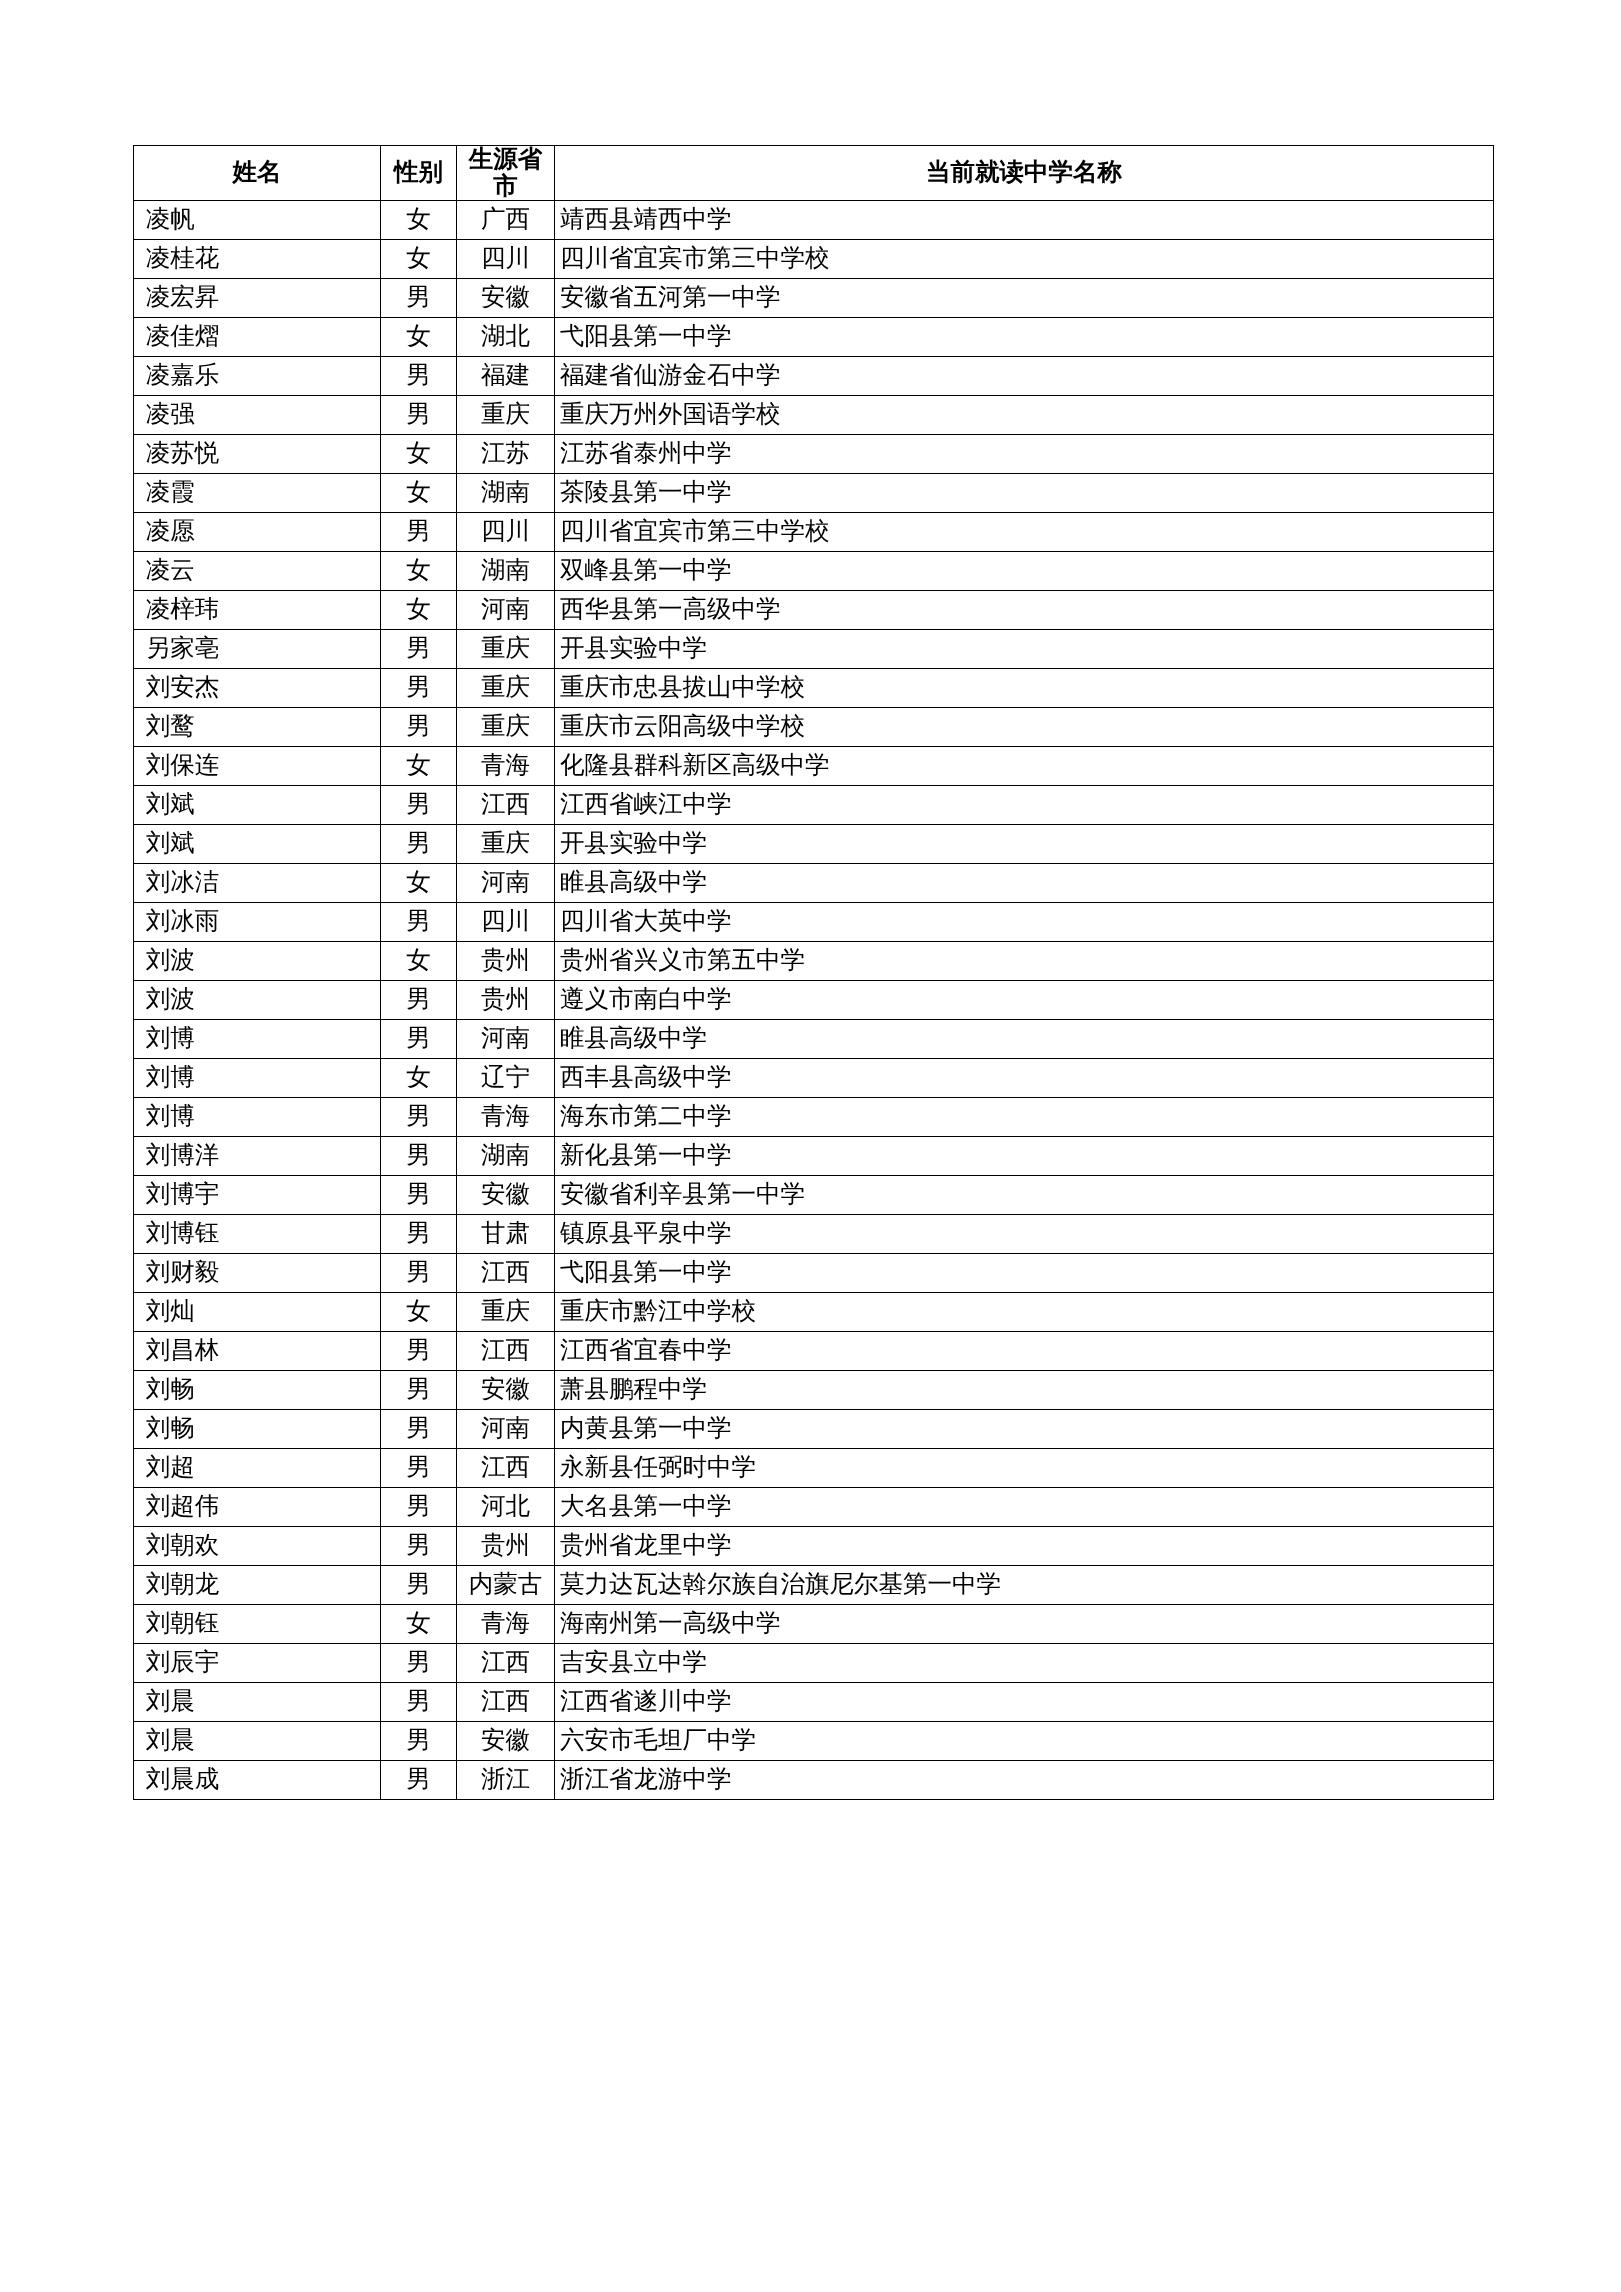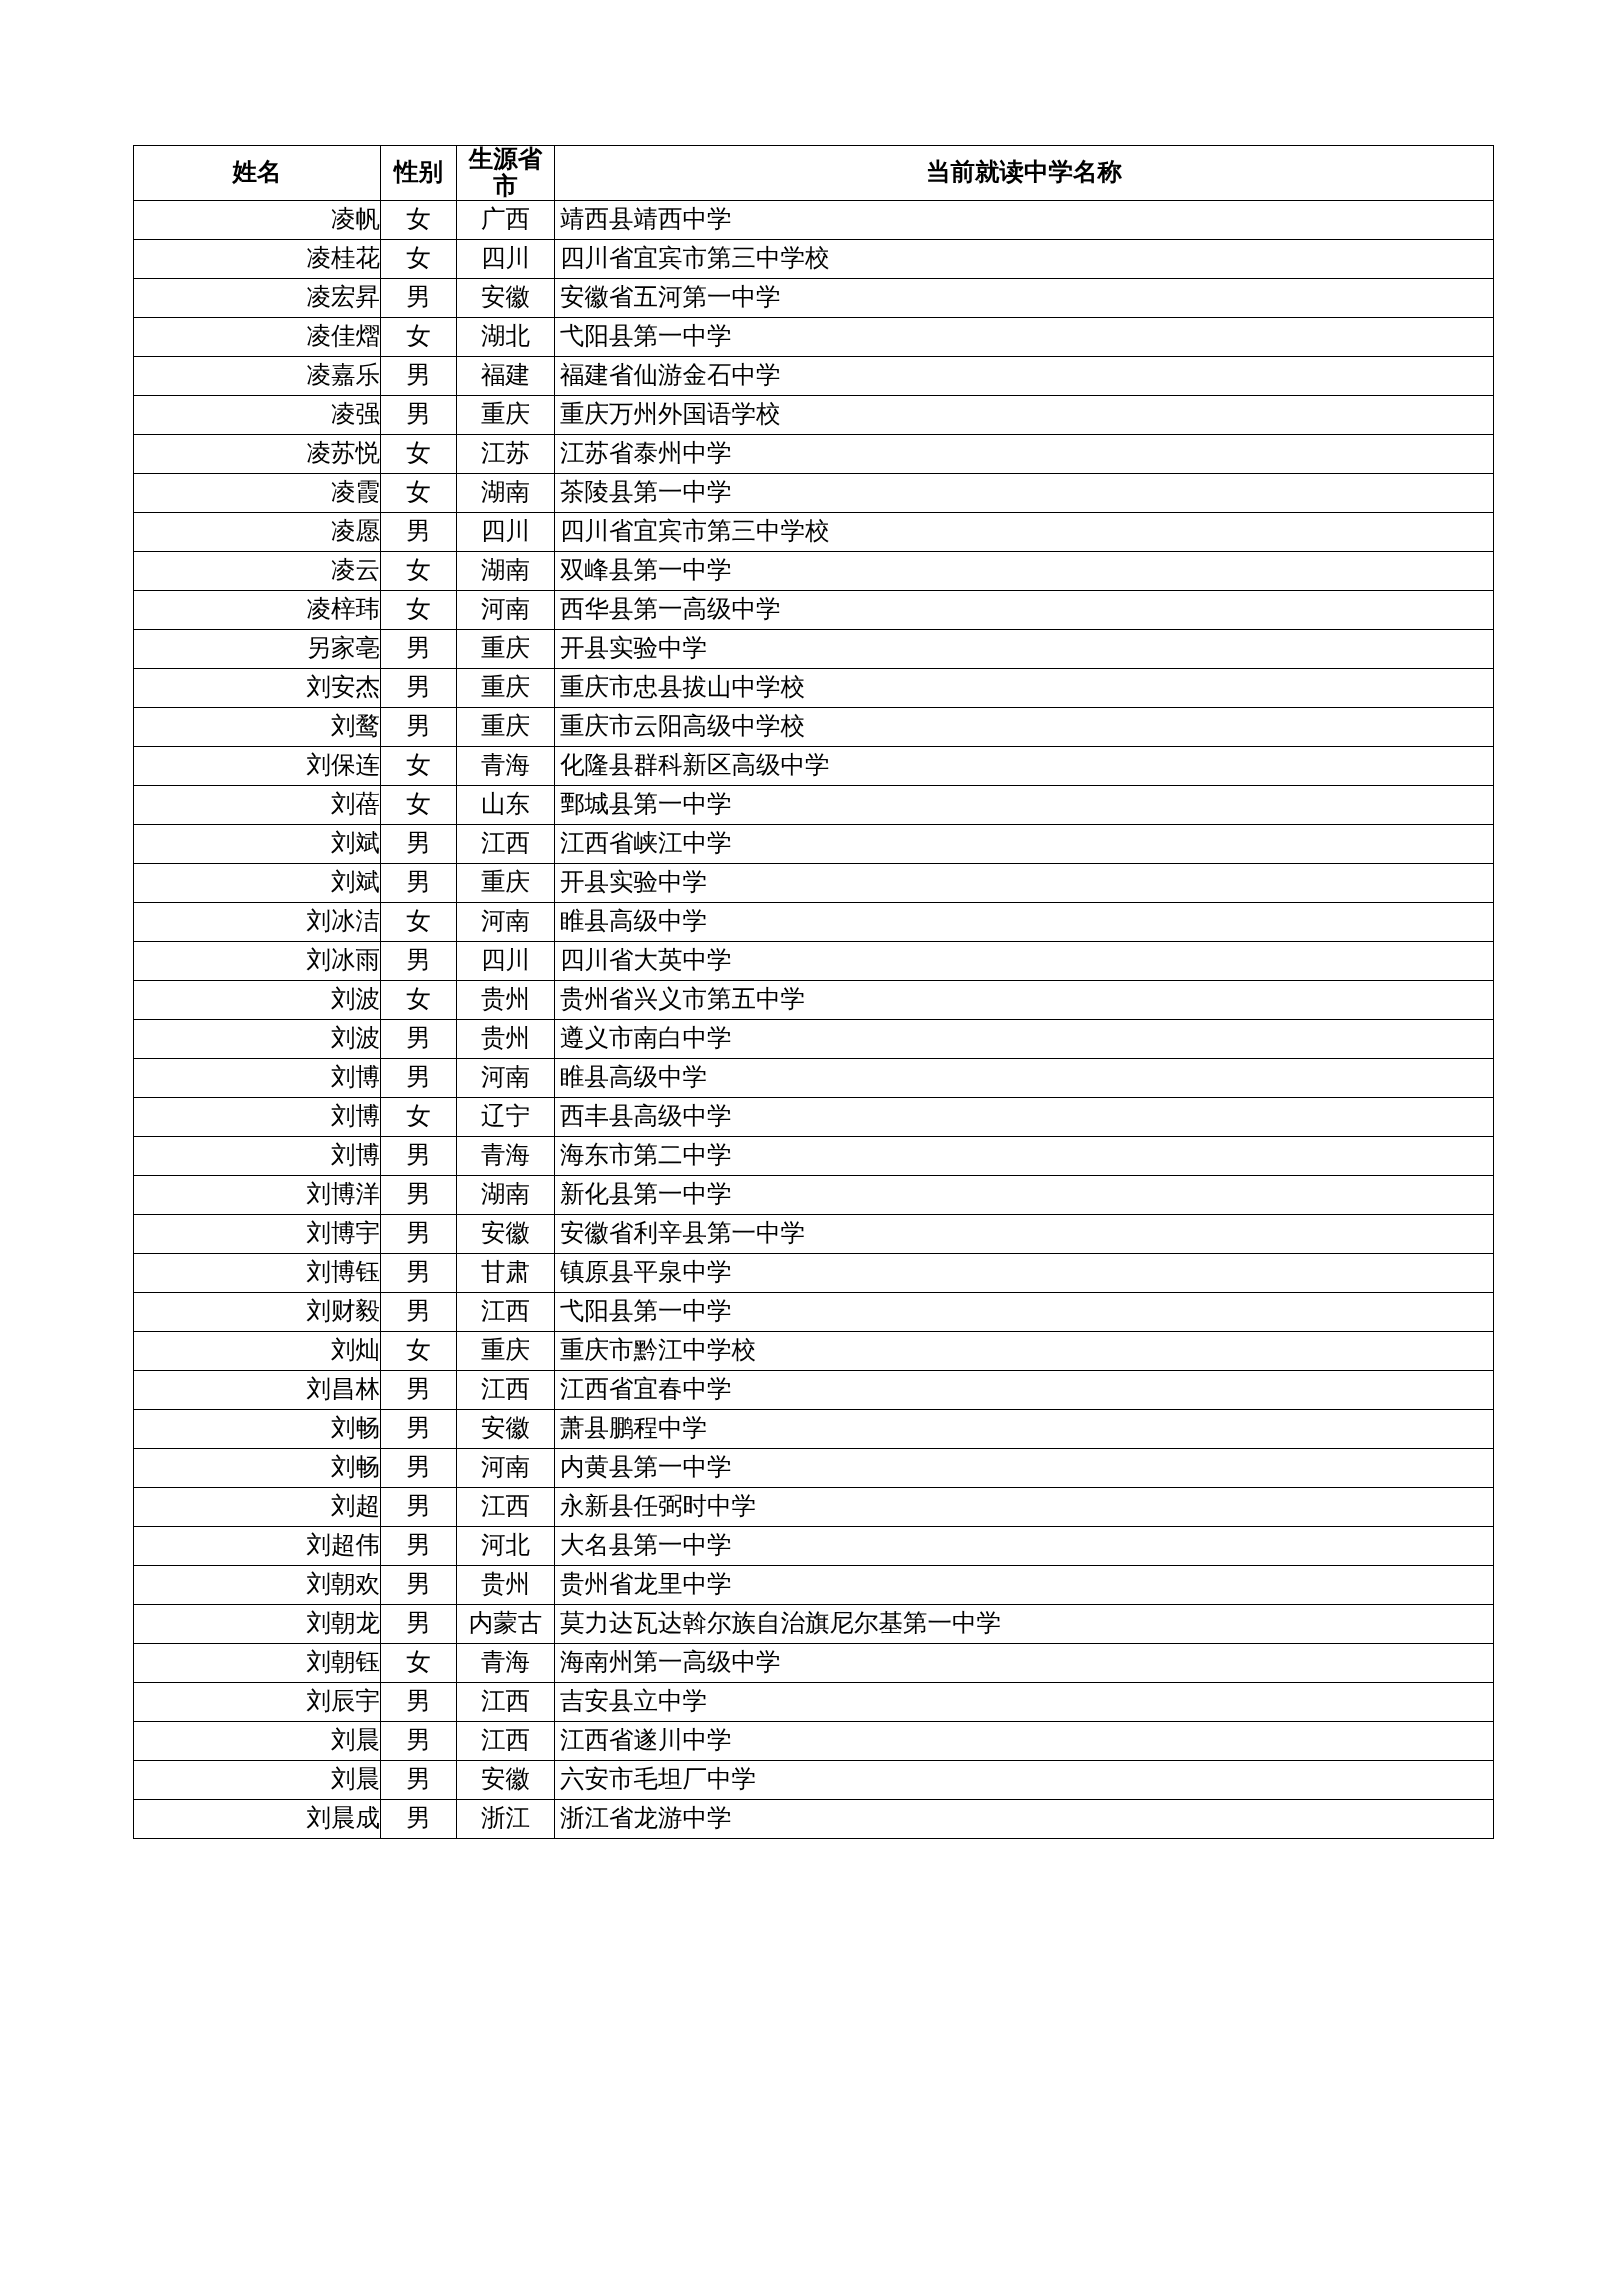--- a/index.html
+++ b/index.html
@@ -50,21 +50,21 @@
     font-weight: normal;
     box-sizing: border-box;
   }
   table.roster thead th {
     font-weight: bold;
     text-align: center;
     font-size: 24.5px;
     height: 41px;
   }
   table.roster td.name {
-    text-align: right;
+    text-align: left;
     padding-left: 11.8px;
   }
   table.roster td.sex,
   table.roster td.prov {
     text-align: center;
   }
   table.roster td.school {
     text-align: left;
     padding-left: 5px;
     white-space: nowrap;
@@ -175,26 +175,20 @@
             <td class="prov">重庆</td>
             <td class="school">重庆市云阳高级中学校</td>
           </tr>
           <tr>
             <td class="name">刘保连</td>
             <td class="sex">女</td>
             <td class="prov">青海</td>
             <td class="school">化隆县群科新区高级中学</td>
           </tr>
           <tr>
-            <td class="name">刘蓓</td>
-            <td class="sex">女</td>
-            <td class="prov">山东</td>
-            <td class="school">鄄城县第一中学</td>
-          </tr>
-          <tr>
             <td class="name">刘斌</td>
             <td class="sex">男</td>
             <td class="prov">江西</td>
             <td class="school">江西省峡江中学</td>
           </tr>
           <tr>
             <td class="name">刘斌</td>
             <td class="sex">男</td>
             <td class="prov">重庆</td>
             <td class="school">开县实验中学</td>

